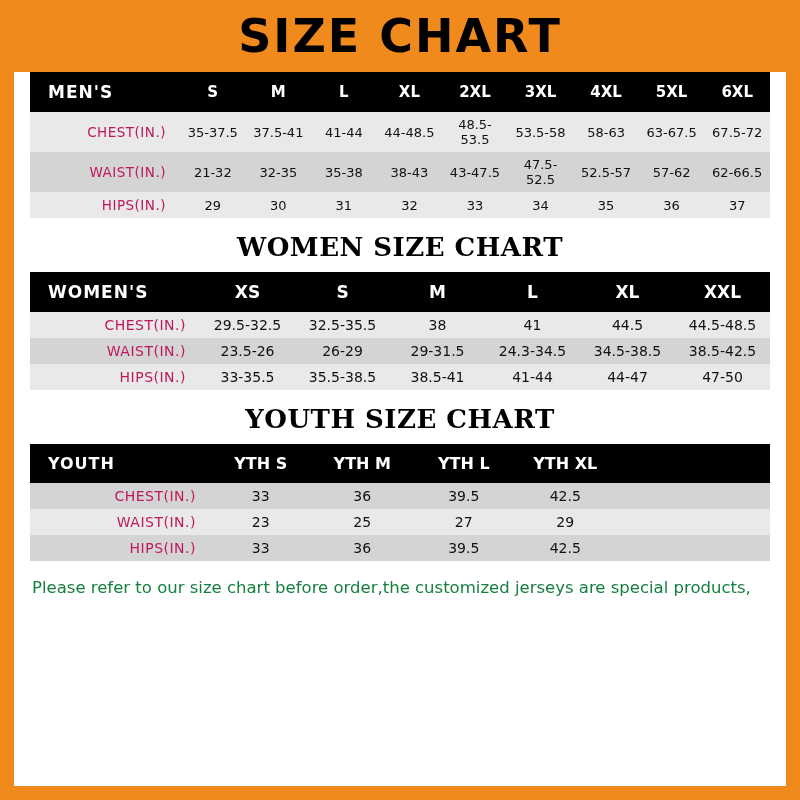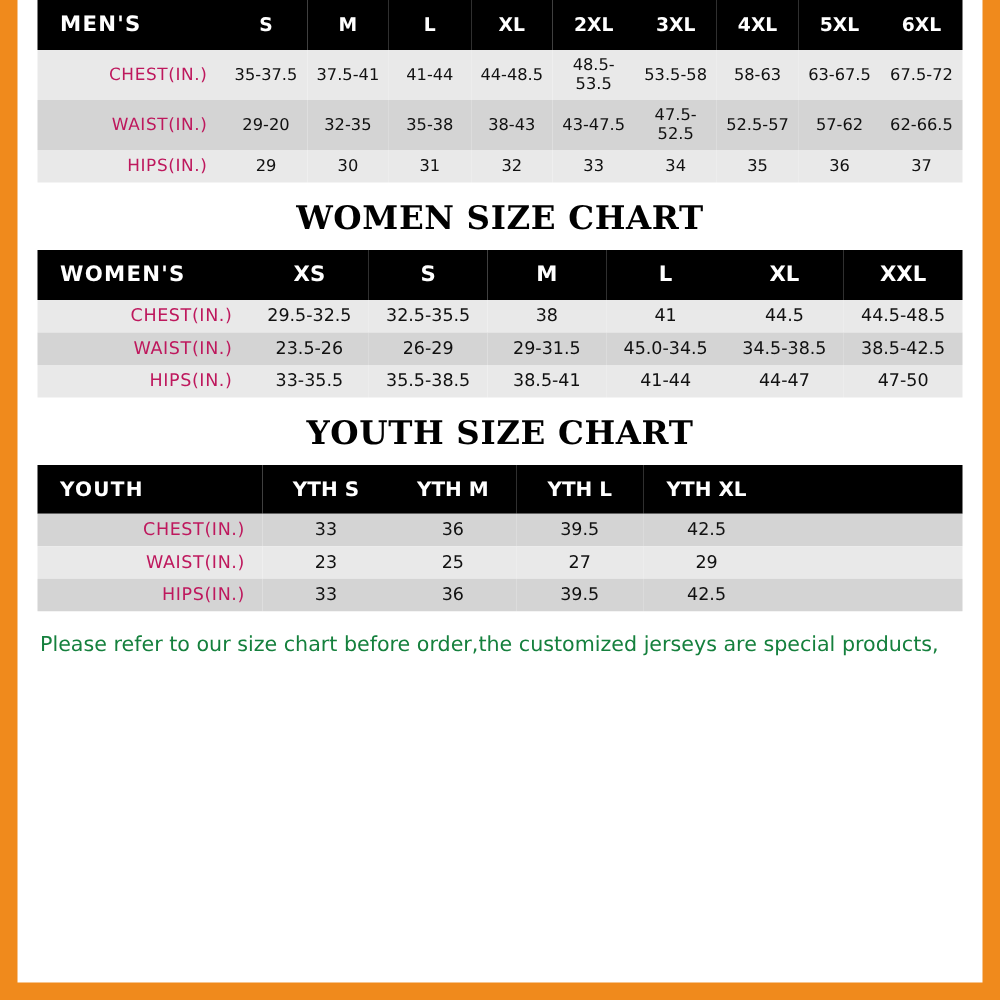--- a/index.html
+++ b/index.html
@@ -106,20 +106,23 @@
     font-size: 16.5px;
     line-height: 1.35;
     text-align: left;
   }
 </style>
 </head>
 <body>
 
 <div class="page">
 
+  <div class="banner">
+    <div class="banner-title">SIZE CHART</div>
+  </div>
 
   <div class="section">
     <table class="sz" id="men-table">
       <thead>
         <tr>
           <th class="rowlabel">MEN'S</th>
           <th>S</th>
           <th>M</th>
           <th>L</th>
           <th>XL</th>
@@ -138,21 +141,21 @@
           <td>41-44</td>
           <td>44-48.5</td>
           <td>48.5-53.5</td>
           <td>53.5-58</td>
           <td>58-63</td>
           <td>63-67.5</td>
           <td>67.5-72</td>
         </tr>
         <tr class="even">
           <td class="rowlabel">WAIST(IN.)</td>
-          <td>29-20</td>
+          <td>21-32</td>
           <td>32-35</td>
           <td>35-38</td>
           <td>38-43</td>
           <td>43-47.5</td>
           <td>47.5-52.5</td>
           <td>52.5-57</td>
           <td>57-62</td>
           <td>62-66.5</td>
         </tr>
         <tr class="odd">
@@ -193,21 +196,21 @@
           <td>38</td>
           <td>41</td>
           <td>44.5</td>
           <td>44.5-48.5</td>
         </tr>
         <tr class="even">
           <td class="rowlabel">WAIST(IN.)</td>
           <td>23.5-26</td>
           <td>26-29</td>
           <td>29-31.5</td>
-          <td>45.0-34.5</td>
+          <td>24.3-34.5</td>
           <td>34.5-38.5</td>
           <td>38.5-42.5</td>
         </tr>
         <tr class="odd">
           <td class="rowlabel">HIPS(IN.)</td>
           <td>33-35.5</td>
           <td>35.5-38.5</td>
           <td>38.5-41</td>
           <td>41-44</td>
           <td>44-47</td>

